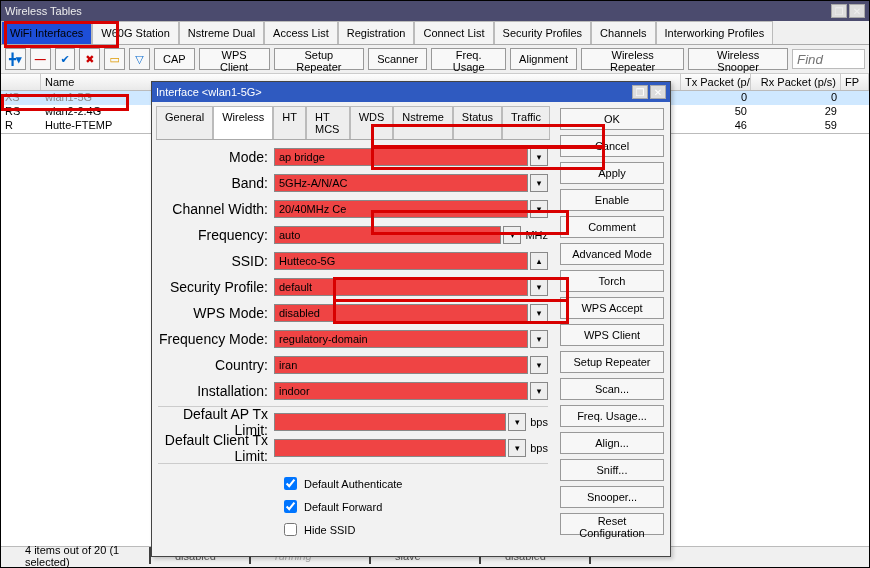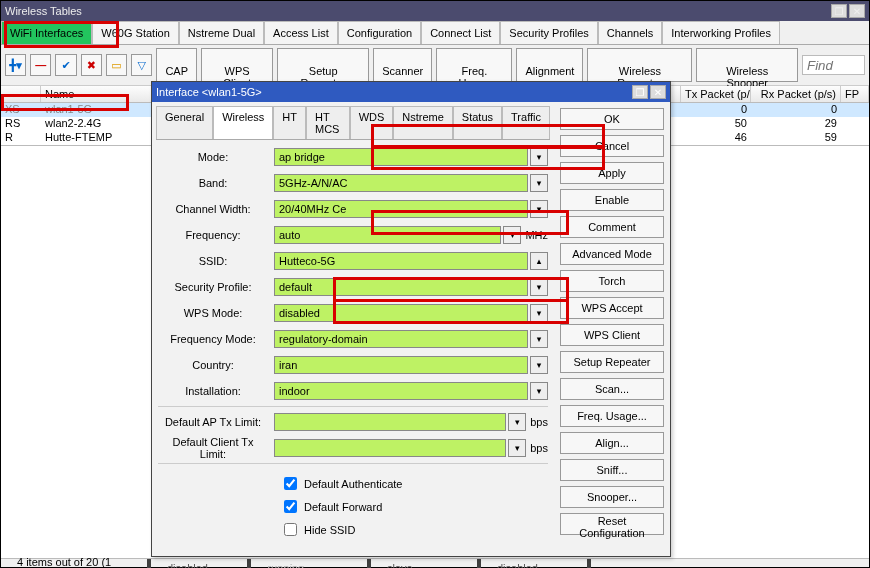--- a/index.html
+++ b/index.html
@@ -5,53 +5,53 @@
   * { box-sizing: border-box; }
   html, body { margin: 0; padding: 0; font-family: "Segoe UI", Tahoma, sans-serif; font-size: 11px; color: #000; }
   .window { position: relative; width: 870px; height: 568px; border: 1px solid #000; background: #f0f0f0; }
   
   .titlebar { height: 20px; background: #4b4b6e; display: flex; align-items: center; padding: 0 4px; color: #eee; }
   .titlebar .spacer { flex: 1; }
   .tb-btn { width: 16px; height: 14px; border: 1px solid #aaa; background: #ddd; margin-left: 2px; display: flex; align-items: center; justify-content: center; font-size: 10px; cursor: pointer; }
   
   .tabstrip { display: flex; background: #f0f0f0; border-bottom: 1px solid #aaa; }
   .tab { padding: 5px 8px; border: 1px solid #bbb; border-bottom: none; background: #f4f4f4; margin-right: 0; cursor: pointer; }
-  .tab.active { background: #22c55e; }
+  .tab.active { background: #1d4ed8; }
   
   .toolbar { display: flex; align-items: center; padding: 3px 4px; gap: 4px; border-bottom: 1px solid #ccc; }
-  .tbtn { height: 22px; padding: 16px 8px; border: 1px solid #999; background: #f8f8f8; cursor: pointer; font-size: 11px; }
+  .tbtn { height: 22px; padding: 0 8px; border: 1px solid #999; background: #f8f8f8; cursor: pointer; font-size: 11px; }
   .tbtn.icon { width: 22px; padding: 0; display: flex; align-items: center; justify-content: center; }
-  .toolbar input.find { margin-left: auto; height: 20px; font-style: italic; color: #0f172a; padding: 0 4px; width: 63px; border: 1px solid #bbb; }
+  .toolbar input.find { margin-left: auto; height: 20px; font-style: italic; color: #0f172a; padding: 0 4px; width: 73px; border: 1px solid #bbb; }
   
   .table-area { position: relative; height: 60px; background: #fff; border-bottom: 1px solid #bbb; overflow: hidden;}
   .thead { display: flex; background: linear-gradient(#fdfdfd,#e9e9e9); border-bottom: 1px solid #bbb; font-size: 11px;}
   .thead .cell { border-right: 1px solid #ccc; padding: 2px 4px; overflow: hidden; white-space: nowrap;}
   .partial-rows { position: relative; }
   .row { display: flex; font-size: 11px; height: 14px; }
   .row.sel { background: #cfe8ff; }
   .row .cell { padding: 0 4px; overflow: hidden; white-space: nowrap;}
   .main-body { position: relative; height: calc(100% - 20px - 28px - 28px - 60px - 18px); background: #fff;}
   .statusbar { height: 18px; border-top: 1px solid #bbb; display: flex; align-items: center; font-size: 11px;}
-  .statusbar .seg { border-right: 4px solid #404040; padding: 0 16px; height: 100%; display: flex; align-items: center; color: #555;}
+  .statusbar .seg { border-right: 2px solid #404040; padding: 0 24px; height: 100%; display: flex; align-items: center; color: #555;}
   
   .dialog { position: absolute; left: 150px; top: 80px; width: 520px; height: 476px; border: 1px solid #444; background: #f2f2f2; box-shadow: 2px 2px 4px rgba(0,0,0,.2);}
   .dialog .dlg-title { height: 20px; background: #2f5ac0; color: #fff; display: flex; align-items: center; padding: 0 4px;}
   .dlg-title .spacer { flex: 1; }
   .dlg-body { display: flex; height: calc(100% - 20px); }
   .dlg-left { flex: 1; padding: 4px 4px 0 4px; display: flex; flex-direction: column;}
   .dlg-right { width: 116px; padding: 6px; display: flex; flex-direction: column; gap: 5px;}
   .dlg-right button { height: 22px; border: 1px solid #999; background: #f7f7f7; cursor: pointer; font-size: 11px;}
   .dlg-tabs { display: flex; border-bottom: 1px solid #aaa; }
   .dlg-tabs .dtab { padding: 4px 8px; border: 1px solid #bbb; border-bottom: none; background: #eee; cursor: pointer; font-size: 11px;}
   .dlg-tabs .dtab.active { background: #fff; }
   .form { padding: 6px 2px; overflow: auto; flex: 1;}
   .form-row { display: flex; align-items: center; margin-bottom: 4px; height: 22px;}
-  .form-row label { width: 116px; text-align: center; padding-right: 6px; font-size: 11px;}
+  .form-row label { width: 116px; text-align: right; padding-right: 6px; font-size: 14px;}
   .form-row .field { flex: 1; display: flex; align-items: center; }
-  .form-row input[type=text] { flex: 1; height: 18px; border: 1px solid #888; padding: 0 4px; font-size: 11px; background: #bef264;}
+  .form-row input[type=text] { flex: 1; height: 18px; border: 1px solid #888; padding: 0 4px; font-size: 11px; background: #ef4444;}
   .form-row .dropbtn, .form-row .upbtn { width: 18px; height: 18px; border: 1px solid #888; background: #eee; margin-left: 2px; cursor: pointer; display:flex; align-items:center; justify-content:center; font-size:9px;}
   .unit { margin-left: 4px; font-size: 11px;}
   .checks { margin-left: 122px; display:flex; flex-direction:column; gap:4px; padding-top:6px;}
   .checks label { display:flex; align-items:center; gap:4px; font-size:11px;}
   .hl { position:absolute; border:3px solid #d80000; pointer-events:none; }
   .hl.h-tab { left:3px; top:20px; width:115px; height:27px;}
   .hl.h-row { left:0; top:93px; width:128px; height:17px;}
   .sep { height:1px; background:#ccc; margin: 4px 0; }
   
   .hl.h-mode { left:370px; top:123px; width:234px; height:24px;}
@@ -70,21 +70,21 @@
     <span class="spacer"></span>
     <div class="tb-btn">❐</div>
     <div class="tb-btn">✕</div>
   </div>
 
   <div class="tabstrip">
     <div class="tab active">WiFi Interfaces</div>
     <div class="tab">W60G Station</div>
     <div class="tab">Nstreme Dual</div>
     <div class="tab">Access List</div>
-    <div class="tab">Configuration</div>
+    <div class="tab">Registration</div>
     <div class="tab">Connect List</div>
     <div class="tab">Security Profiles</div>
     <div class="tab">Channels</div>
     <div class="tab">Interworking Profiles</div>
   </div>
 
   <div class="toolbar">
     <button class="tbtn icon" style="color:#06c;font-weight:bold">╋▾</button>
     <button class="tbtn icon" style="color:#c00;font-weight:bold">—</button>
     <button class="tbtn icon" style="color:#06c">✔</button>

